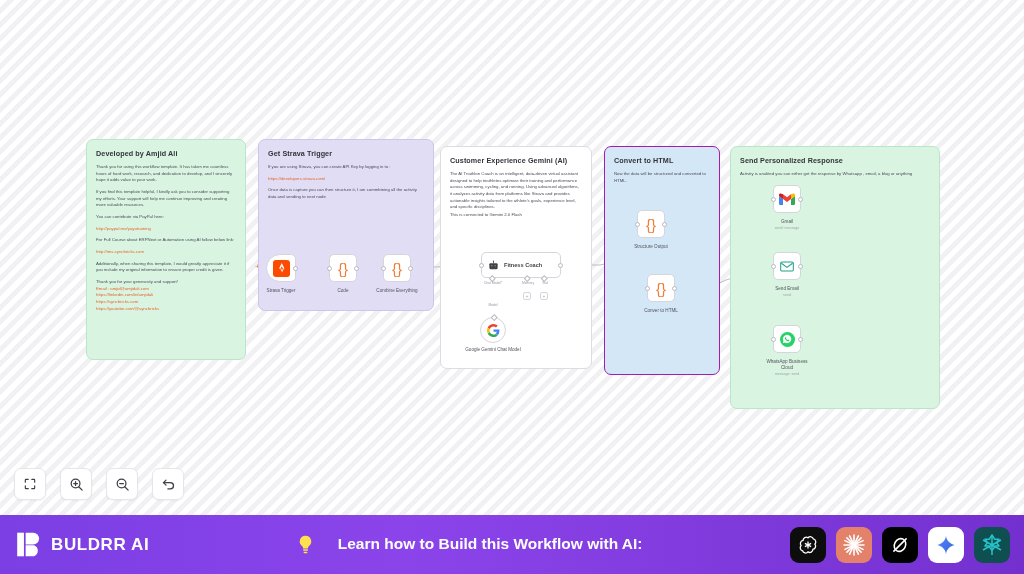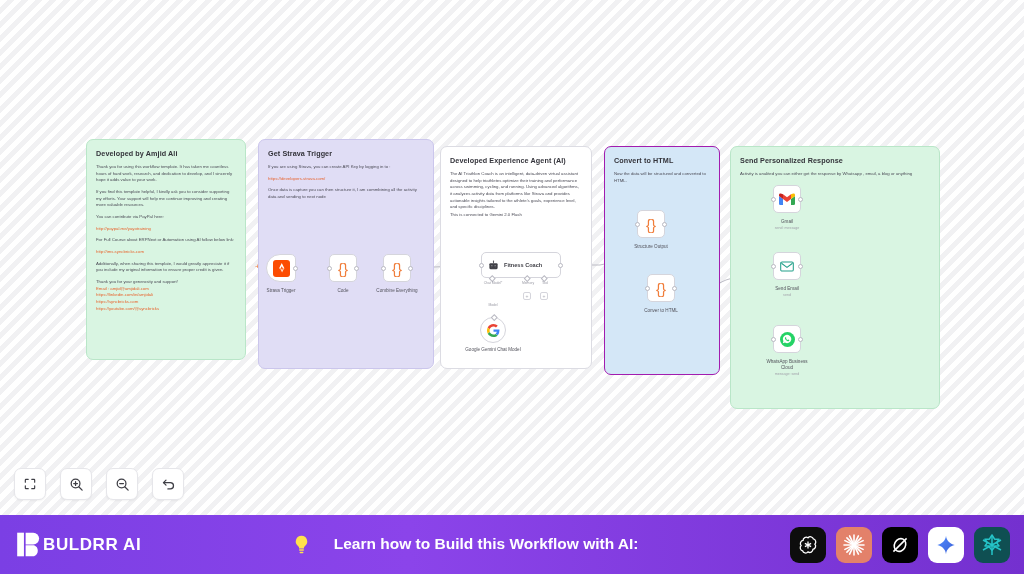--- a/index.html
+++ b/index.html
@@ -35,21 +35,21 @@
     margin-bottom: 6px;
     letter-spacing: .1px;
   }
   .note-body { font-size: 4.3px; line-height: 1.55; color: #4a4a55; }
   .note-body p { margin-bottom: 5px; }
   .note-body .lnk { color: #e8622c; word-break: break-all; }
   .note-body .lnk-line { display: block; color: #e8622c; }
 
   #note-developed  { left: 86px;  top: 139px; width: 160px; height: 221px;
                      background: #d9f5e2; border: 1px solid #b9e6c8; }
-  #note-strava     { left: 258px; top: 139px; width: 176px; height: 230px;
+  #note-strava     { left: 258px; top: 139px; width: 176px; height: 172px;
                      background: #e0ddf5; border: 1px solid #cbc6ec; }
   #note-cea        { left: 440px; top: 146px; width: 152px; height: 223px;
                      background: #ffffff; border: 1px solid #dcdce3; }
   #note-html       { left: 604px; top: 146px; width: 116px; height: 229px;
                      background: #d4e7f7; border: 1px solid #a21caf; }
   #note-response   { left: 730px; top: 146px; width: 210px; height: 263px;
                      background: #d9f5e2; border: 1px solid #b9e6c8; }
 
   
   .node {
@@ -155,21 +155,21 @@
     cursor: pointer;
   }
 
   
   #banner {
     position: absolute; left: 0; bottom: 0;
     width: 1024px; height: 59px;
     background: linear-gradient(90deg, #7b3fe4 0%, #8b44ea 40%, #7430cf 100%);
     display: flex; align-items: center;
   }
-  #brand { display: flex; align-items: center; gap: 1px; padding-left: 16px; }
+  #brand { display: flex; align-items: center; gap: 9px; padding-left: 16px; }
   #brand-mark { width: 26px; height: 27px; }
   #brand-text {
     color: #fff; font-size: 17px; font-weight: bold; letter-spacing: .6px;
   }
   #banner-center {
     flex: 1; display: flex; align-items: flex-start; justify-content: center; gap: 24px;
   }
   #banner-cta { color: #fff; font-size: 15.5px; font-weight: bold; }
   #banner-icons { display: flex; gap: 10px; padding-right: 14px; }
   .ai-chip {
@@ -233,21 +233,21 @@
   <div class="note" id="note-strava">
     <div class="note-title">Get Strava Trigger</div>
     <div class="note-body">
       <p>If you are using Strava, you can create API Key by logging in to :</p>
       <p class="lnk">https://developers.strava.com/</p>
       <p>Once data is capture you can then structure it, I am commbining all the activity data and sending to next node</p>
     </div>
   </div>
 
   <div class="note" id="note-cea">
-    <div class="note-title">Developed Experience Agent (AI)</div>
+    <div class="note-title">Customer Experience Gemini (AI)</div>
     <div class="note-body">
       <p style="margin-bottom:1px">The AI Triathlon Coach is an intelligent, data-driven virtual assistant designed to help triathletes optimize their training and performance across swimming, cycling, and running. Using advanced algorithms, it analyzes activity data from platforms like Strava and provides actionable insights tailored to the athlete's goals, experience level, and specific disciplines.</p>
       <p>This is connected to Gemini 2.0 Flash</p>
     </div>
   </div>
 
   <div class="note" id="note-html">
     <div class="note-title">Convert to HTML</div>
     <div class="note-body">
       <p>Now the data will be structured and converted to HTML.</p>

